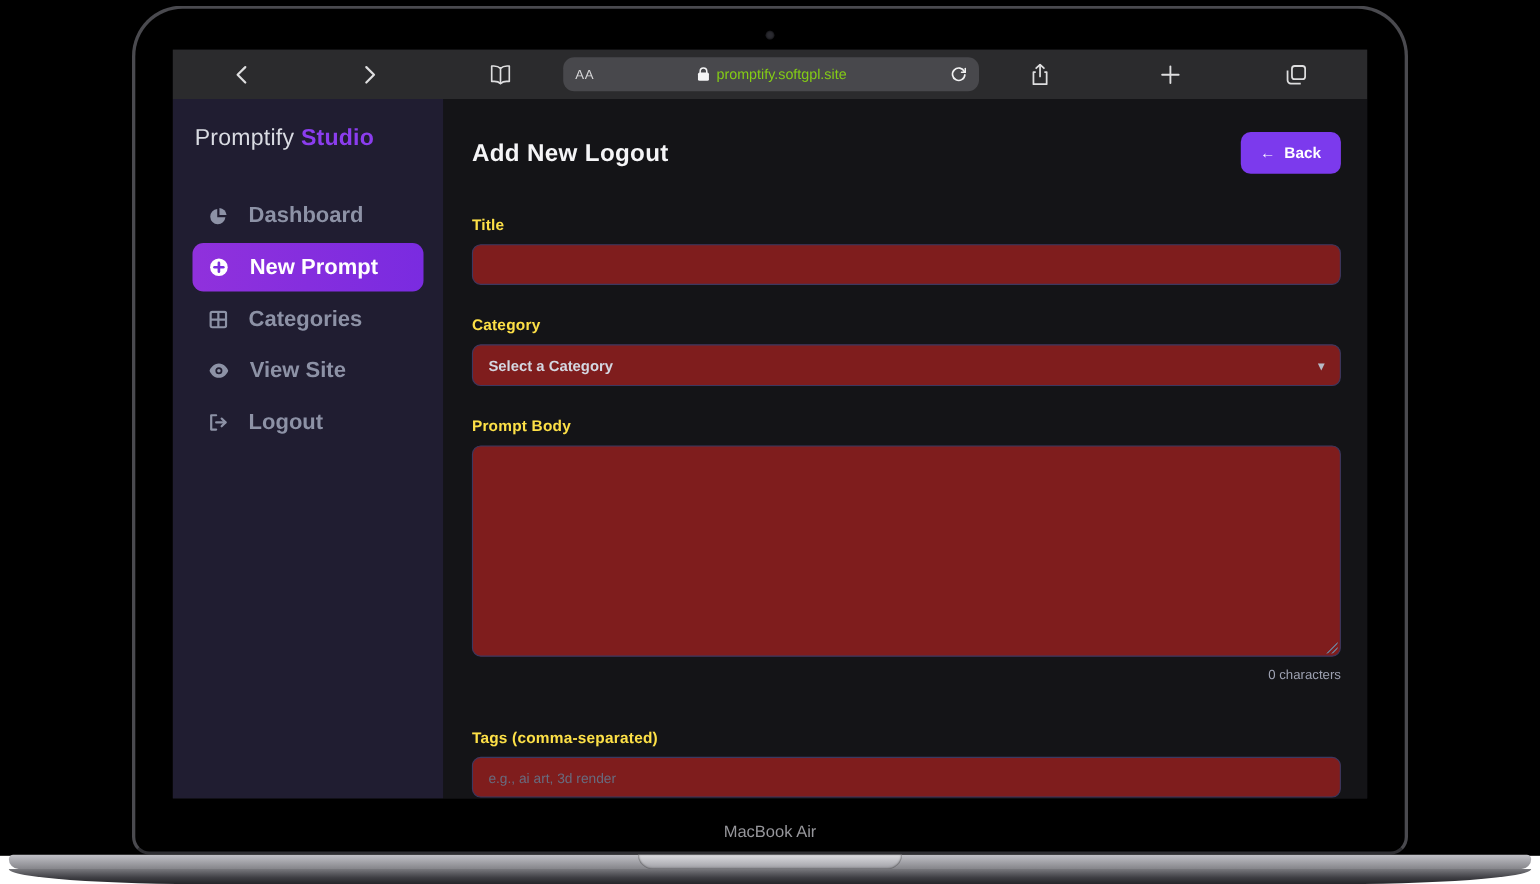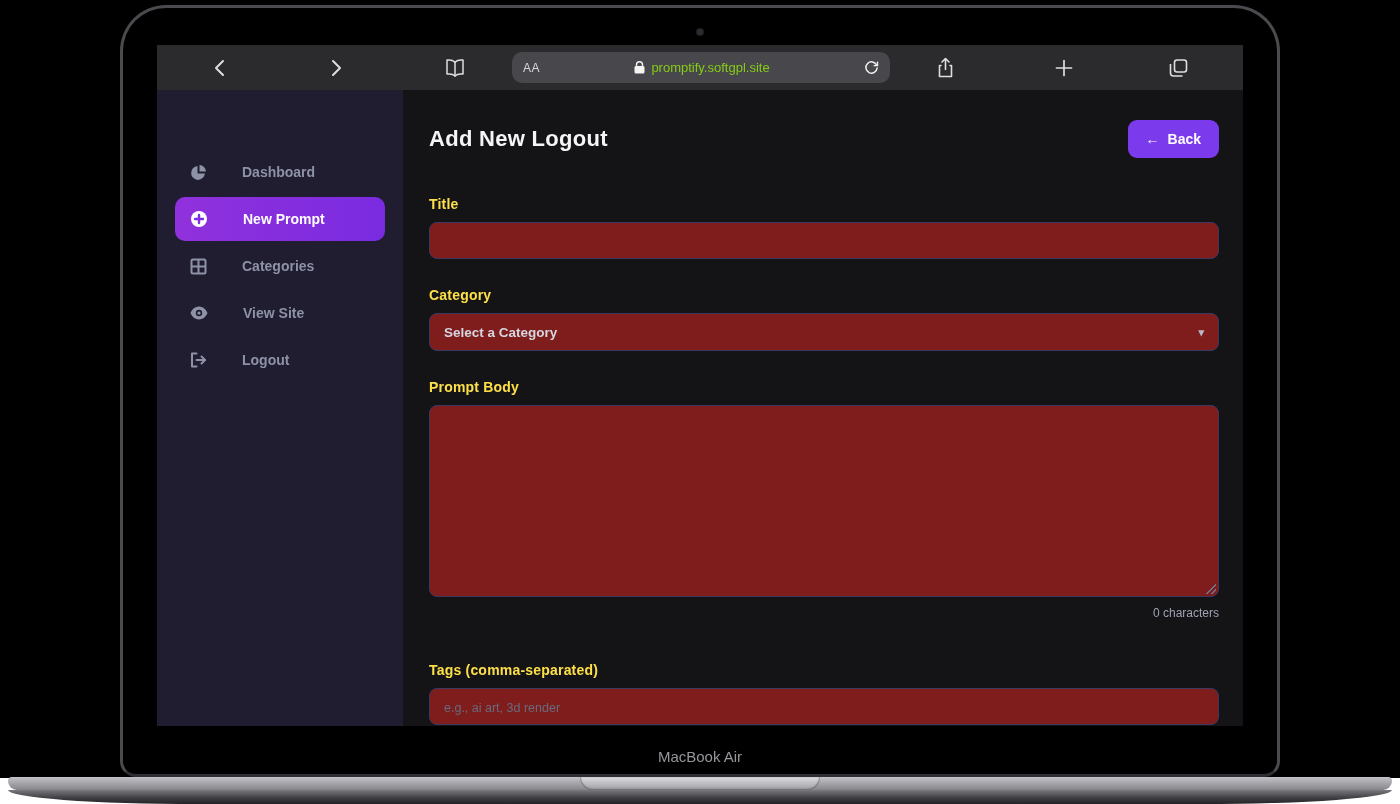--- a/index.html
+++ b/index.html
@@ -36,22 +36,22 @@
   .aa { font-size:12px; color:#d7d7d9; letter-spacing:0.5px; font-weight:500; }
   .url-center { flex:1; display:flex; align-items:center; justify-content:center; gap:6px; font-size:13px; color:#84cc16; }
   .plus-glyph { font-size:24px; font-weight:300; line-height:1; color:#dededf; }
 
   
   .content { display:flex; height:636px; }
   .sidebar { width:246px; background:#201d31; padding:24px 18px 0 18px; flex-shrink:0; }
   .brand { font-size:21px; color:#d9dbe2; font-weight:500; letter-spacing:0.2px; padding-left:2px; }
   .brand .accent { color:#8b3dee; font-weight:700; }
   .nav { margin-top:36px; }
-  .nav-item { display:flex; align-items:center; gap:35px; height:44px; padding:0 15px; border-radius:10px;
-              color:#8d92a6; font-weight:700; font-size:14px; margin-bottom:3px; cursor:pointer; }
+  .nav-item { display:flex; align-items:center; gap:19px; height:44px; padding:0 15px; border-radius:10px;
+              color:#8d92a6; font-weight:700; font-size:20px; margin-bottom:3px; cursor:pointer; }
   .nav-item svg { flex-shrink:0; }
   .nav-item.active { background:linear-gradient(90deg,#9031dc,#7a2be0); color:#fff; }
 
   .main { flex:1; background:#141417; padding:30px 24px 0 26px; position:relative; }
   .main-header { display:flex; align-items:center; justify-content:space-between; }
   .page-title { color:#f5f5f7; font-size:22px; font-weight:700; letter-spacing:0.3px; }
   .back-btn { display:flex; align-items:center; gap:8px; background:#7c3aed; color:#fff; border:none;
               border-radius:9px; padding:11px 18px; font-size:14px; font-weight:700; cursor:pointer;
               font-family:"Liberation Sans", sans-serif; }
 
@@ -135,20 +135,24 @@
           <svg width="19" height="19" viewBox="0 0 19 19" fill="none" stroke="currentColor" stroke-width="1.6" stroke-linejoin="round">
             <rect x="5.5" y="1.5" width="12" height="12" rx="2.5"></rect>
               <path d="M13.5 17.5h-9a3 3 0 0 1-3-3v-9"></path>
           </svg>
         </span>
       </div>
 
       <div class="content">
 
         <aside class="sidebar">
+          <div class="brand">
+            <span>Promptify</span>
+            <span class="accent">Studio</span>
+          </div>
 
           <nav class="nav">
             <div class="nav-item">
               <svg width="17" height="17" viewBox="0 0 17 17" fill="currentColor">
                 <path d="M7.5 2.1A6.9 6.9 0 1 0 14.9 9.5H7.5z"></path>
                   <path d="M9.5 1a7 7 0 0 1 6.5 6.5H9.5z"></path>
               </svg>
               <span>Dashboard</span>
             </div>
 

